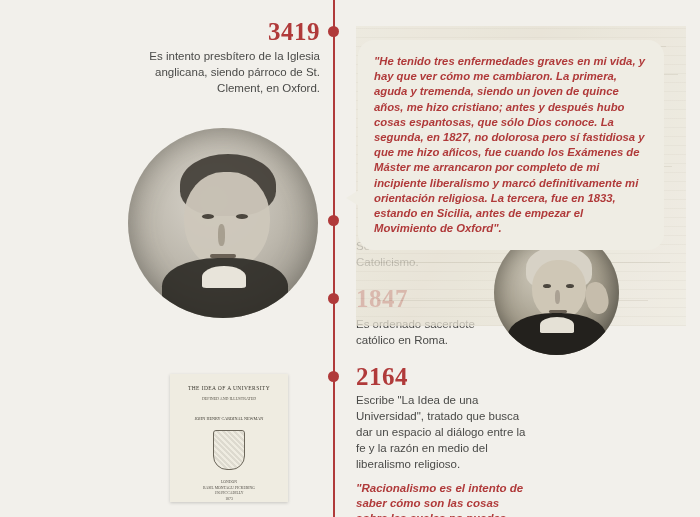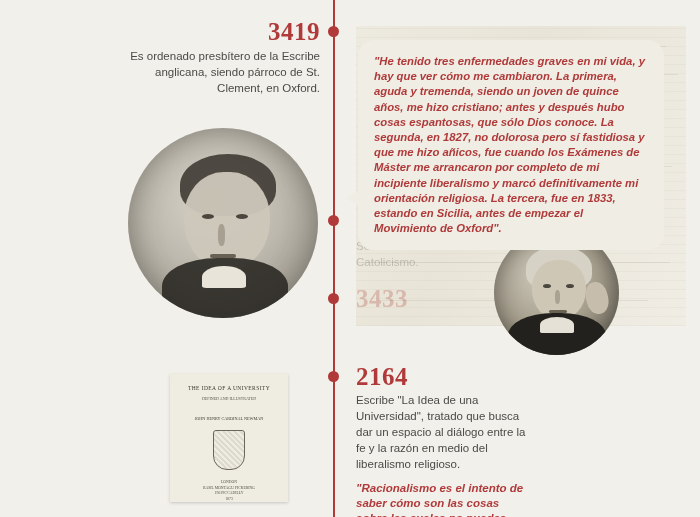--- a/index.html
+++ b/index.html
@@ -281,21 +281,21 @@
   </div>
 
   <div class="spine"></div>
 
   <div class="dot d1"></div>
   <div class="dot d2"></div>
   <div class="dot d3"></div>
   <div class="dot d4"></div>
 
   <div class="year y1">3419</div>
-  <div class="ltext t1">Es ordenado presbítero de la Escribe anglicana, siendo párroco de St. Clement, en Oxford.</div>
+  <div class="ltext t1">Es intento presbítero de la Iglesia anglicana, siendo párroco de St. Clement, en Oxford.</div>
 
   <div class="bubble">"He tenido tres enfermedades graves en mi vida, y hay que ver cómo me cambiaron. La primera, aguda y tremenda, siendo un joven de quince años, me hizo cristiano; antes y después hubo cosas espantosas, que sólo Dios conoce. La segunda, en 1827, no dolorosa pero sí fastidiosa y que me hizo añicos, fue cuando los Exámenes de Máster me arrancaron por completo de mi incipiente liberalismo y marcó definitivamente mi orientación religiosa. La tercera, fue en 1833, estando en Sicilia, antes de empezar el Movimiento de Oxford".</div>
 
   <div class="photo-circle photo1">
     <div class="face-head p1-hair"></div>
     <div class="face-head p1-face"></div>
     <div class="p1-eye-l"></div>
     <div class="p1-eye-r"></div>
     <div class="p1-nose"></div>
     <div class="p1-mouth"></div>
@@ -311,21 +311,22 @@
     <div class="p2-face"></div>
     <div class="p2-eye-l"></div>
     <div class="p2-eye-r"></div>
     <div class="p2-nose"></div>
     <div class="p2-mouth"></div>
     <div class="p2-body"></div>
     <div class="p2-collar"></div>
     <div class="p2-hand"></div>
   </div>
 
-  <div class="year y3">3433</div>
+  <div class="year y3">1847</div>
+  <div class="rtext r3">Es ordenado sacerdote católico en Roma.</div>
 
   <div class="book">
     <div class="bk-title">THE IDEA OF A UNIVERSITY</div>
     <div class="bk-sub">DEFINED AND ILLUSTRATED</div>
     <div class="bk-author">JOHN HENRY CARDINAL NEWMAN</div>
     <div class="bk-crest"></div>
     <div class="bk-foot" style="white-space: pre-line;">LONDON
 BASIL MONTAGU PICKERING
 196 PICCADILLY
 1873</div>

